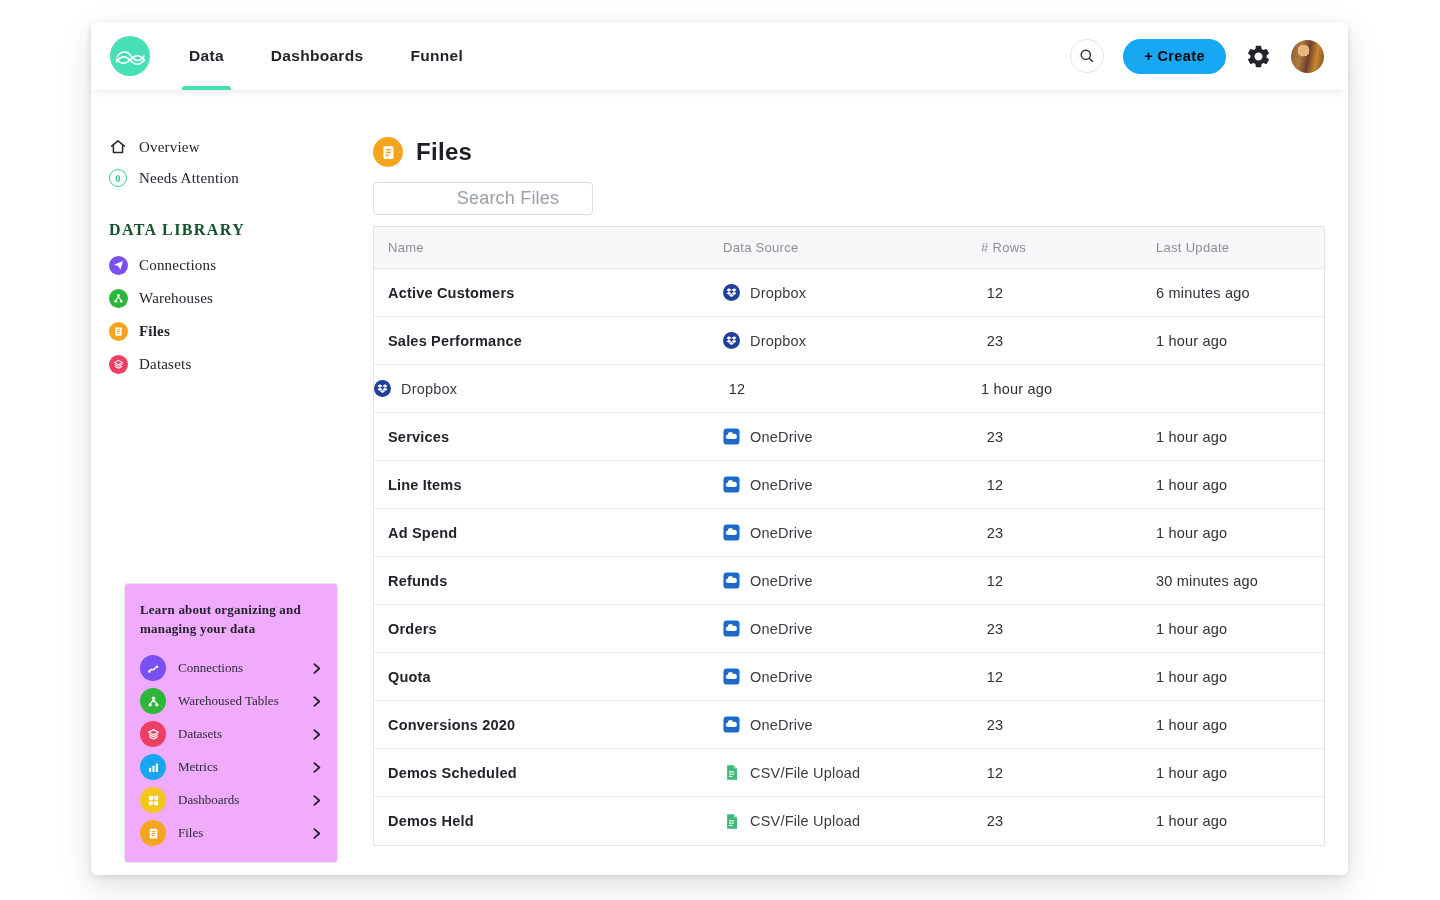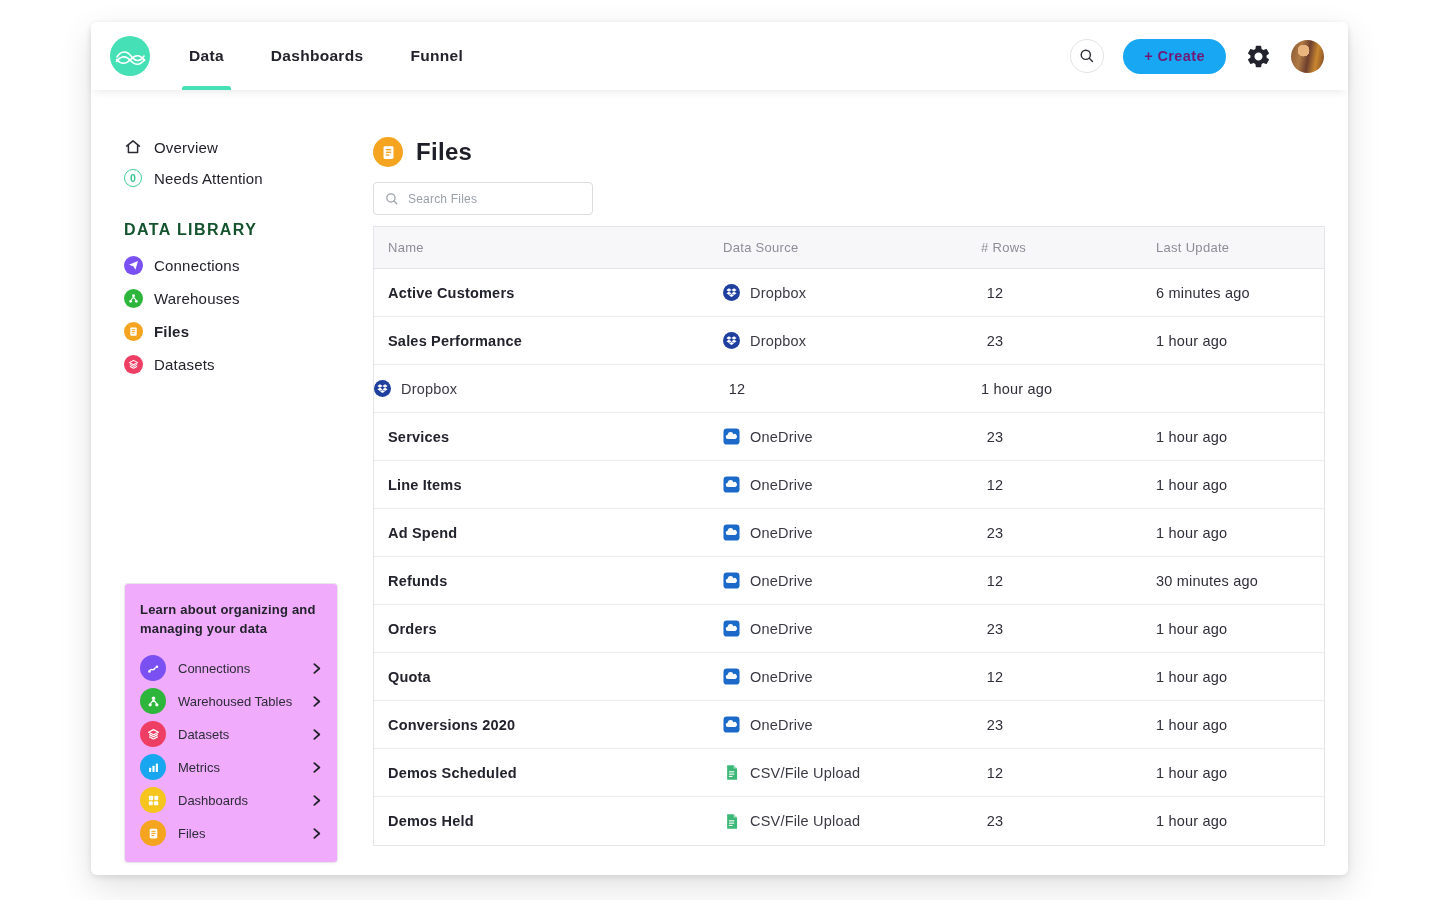--- a/index.html
+++ b/index.html
@@ -13,30 +13,30 @@
   .logo { width:40px; height:40px; border-radius:50%; background:#45e0b5; display:flex; align-items:center; justify-content:center; flex:0 0 auto; }
   .tabs { display:flex; margin-left:31px; height:68px; }
   .tab { position:relative; border:none; background:none; margin-right:47px; font-family:inherit;
          font-size:15.5px; font-weight:700; color:#23232d; letter-spacing:.3px; height:100%;
          display:flex; align-items:center; cursor:pointer; }
   .tab.active::after { content:""; position:absolute; left:-7px; right:-7px; bottom:0; height:4px;
          background:#45e0b5; border-radius:3px 3px 0 0; }
   .topbar-right { margin-left:auto; display:flex; align-items:center; gap:19px; }
   .search-btn { width:34px; height:34px; border-radius:50%; border:1px solid #e3e3e8; background:#fff;
          color:#2c2c36; display:flex; align-items:center; justify-content:center; cursor:pointer; }
-  .create-btn { height:35px; padding:0 21px; border-radius:18px; border:none; background:#18a7f2; color:#701a75;
+  .create-btn { height:35px; padding:0 21px; border-radius:18px; border:none; background:#18a7f2; color:#000000;
          font-family:inherit; font-weight:700; font-size:14.5px; letter-spacing:.4px; cursor:pointer; }
   .gear-btn { border:none; background:none; color:#23232d; cursor:pointer; display:flex; }
   .avatar { width:33px; height:33px; border-radius:50%; cursor:pointer; border:none;
          background: radial-gradient(circle at 38% 32%, #e9b47e 0 19%, rgba(0,0,0,0) 20%),
                      linear-gradient(100deg,#8a5a35 0%,#b07a45 30%,#6e3f2e 52%,#c9872f 74%,#7c4226 100%); }
 
   
   .content { display:flex; height:785px; }
-  .sidebar { width:282px; flex:0 0 auto; padding:47px 0 0 33px; position:relative; }
+  .sidebar { width:282px; flex:0 0 auto; padding:47px 0 0 18px; position:relative;font-family:Liberation Serif, serif; }
   .main { flex:1; padding:47px 23px 0 0; }
 
   
   .snav-item { display:flex; align-items:center; gap:12px; height:20px; margin-bottom:11px;
                font-size:15px; color:#23232d; letter-spacing:.2px; cursor:pointer; }
   .na-badge { width:18px; height:18px; border-radius:50%; border:1.5px solid #3ecf95; color:#31c78c;
               font-size:10.5px; font-weight:700; display:flex; align-items:center; justify-content:center; }
   .section-title { margin-top:33px; margin-bottom:16px; font-size:16px; font-weight:700;
                    letter-spacing:1.4px; color:#14532d; }
   .lib-item { display:flex; align-items:center; gap:11px; height:20px; margin-bottom:13px;
@@ -53,21 +53,21 @@
   .learn-item { display:flex; align-items:center; gap:12px; height:33px; font-size:13px; color:#2c2c36; cursor:pointer; }
   .learn-item .cicon { width:26px; height:26px; }
   .learn-item .chev { margin-left:auto; color:#23232d; display:flex; }
 
   
   .page-head { display:flex; align-items:center; gap:13px; margin-bottom:15px; }
   .page-icon { width:30px; height:30px; border-radius:50%; background:#f5a41f; display:flex; align-items:center; justify-content:center; }
   .page-title { font-size:24px; font-weight:700; color:#1e1e28; letter-spacing:.3px; }
   .search-box { width:220px; height:33px; border:1px solid #dcdce1; border-radius:4px; background:#fff;
                 display:flex; align-items:center; gap:8px; padding:0 10px; margin-bottom:11px; color:#9aa0a8; }
-  .search-box input { border:none; outline:none; flex:1; font-family:inherit; font-size:12px; color:#4a4a54; background:transparent; }
+  .search-box input { border:none; outline:none; flex:1; font-family:inherit; font-size:18px; color:#4a4a54; background:transparent;text-align:center; }
   .search-box input::placeholder { color:#9aa0a8; letter-spacing:.2px; }
 
   .table { border:1px solid #e5e5e9; background:#fff; }
   .thead, .trow { display:grid; grid-template-columns:349px 258px 175px 1fr; align-items:center; }
   .thead { height:42px; background:#f7f7f9; border-bottom:1px solid #e5e5e9; color:#8d8d98;
            font-size:13px; letter-spacing:.3px; }
   .thead > div:first-child { padding-left:14px; }
   .trow { height:48px; border-bottom:1px solid #ececef; font-size:14.5px; color:#2f2f3a; cursor:pointer; background:#fff; }
   .trow:last-child { border-bottom:none; }
   .cell-name { font-weight:700; color:#23232d; padding-left:14px; letter-spacing:.2px; }

